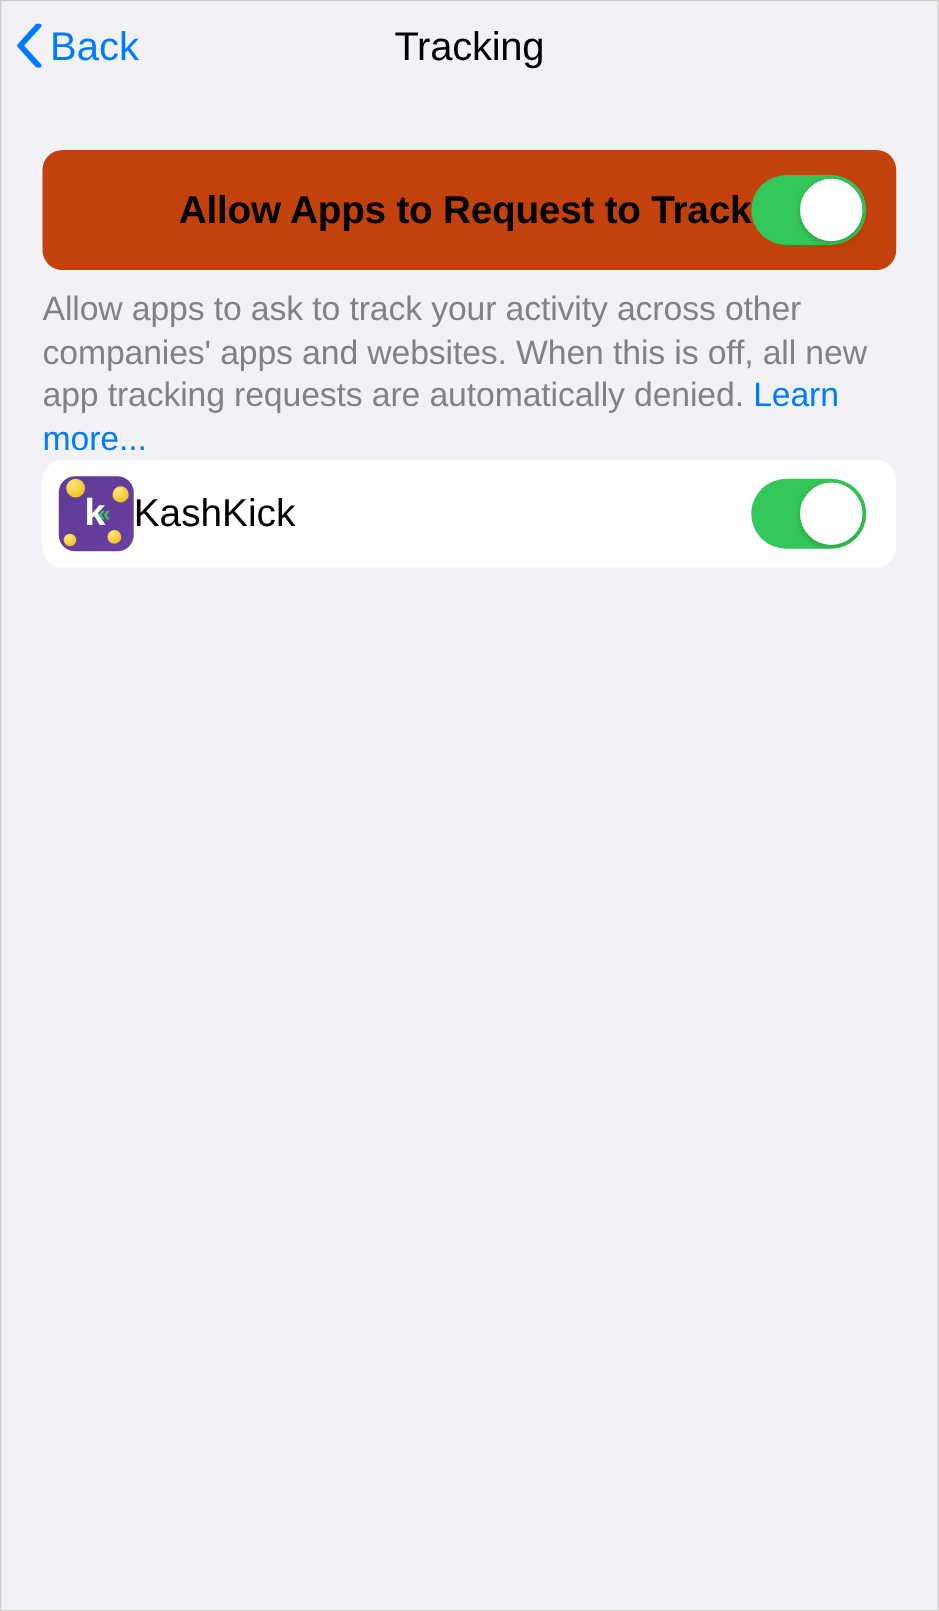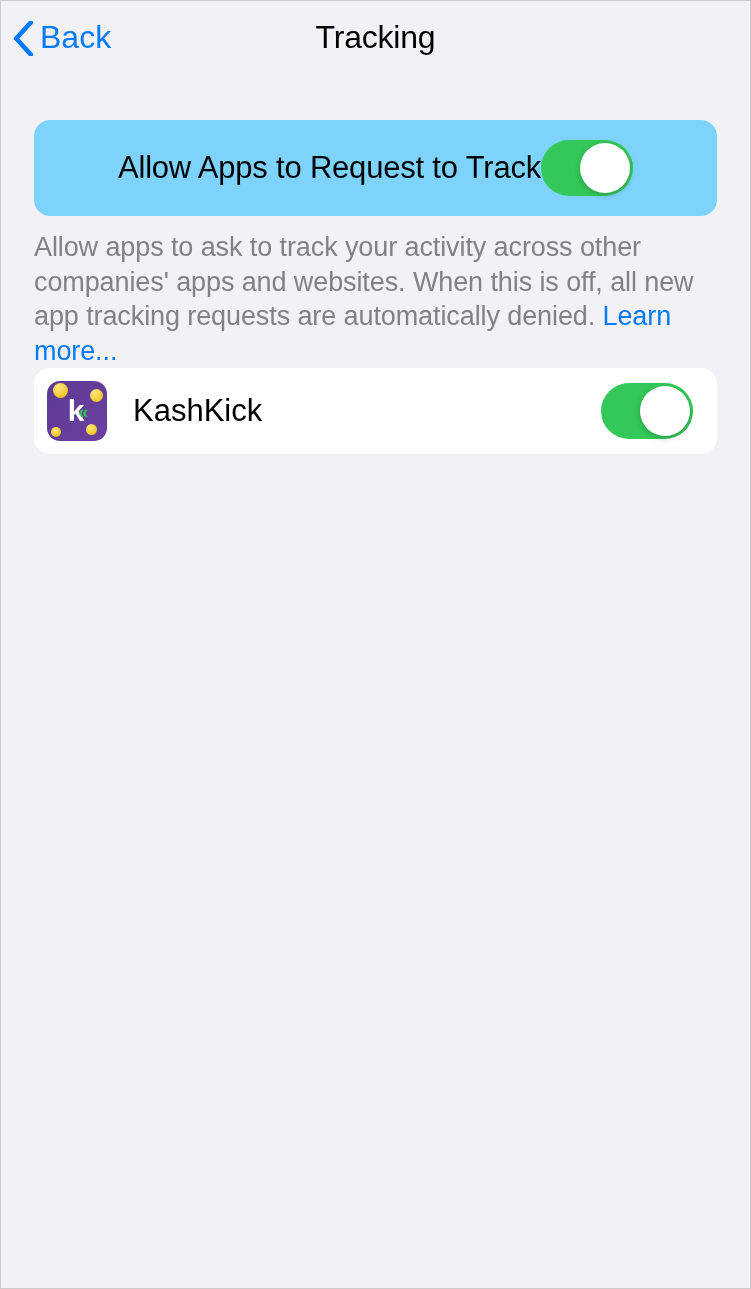--- a/index.html
+++ b/index.html
@@ -19,21 +19,21 @@
     }
     .header {
       display: flex;
       align-items: center;
       height: 73px;
       position: relative;
       padding: 0 12px;
     }
     .back {
       display: flex;
-      align-items: flex-end;
+      align-items: flex-start;
       color: #007aff;
       font-size: 32px;
       cursor: pointer;
       position: relative;
       z-index: 2;
     }
     .back svg {
       width: 21px;
       height: 35px;
       margin-right: 6px;
@@ -49,26 +49,27 @@
       letter-spacing: -0.2px;
       z-index: 1;
     }
     .content {
       padding: 0 33px;
     }
     .section-gap {
       height: 46px;
     }
     .card {
-      background: #7dd3fc;
+      background: #c2410c;
       border-radius: 16px;
       display: flex;
       align-items: center;
       padding: 20px 24px;
-      justify-content: center;
+      justify-content: flex-end;
+      font-weight: bold;
     }
     .card-label {
       font-size: 31px;
       color: #000;
       letter-spacing: -0.2px;
     }
     .toggle {
       width: 92px;
       height: 56px;
       background: #34c759;
@@ -150,21 +151,20 @@
       color: #34c759;
       font-size: 18px;
       position: relative;
       top: -3px;
       margin-left: -4px;
       font-weight: 900;
     }
     .app-name {
       font-size: 31px;
       color: #000;
-      margin-left: 26px;
       flex: 1;
     }
   </style>
 </head>
 <body>
 
 <div class="header">
   <div class="back">
     <svg viewBox="0 0 14 24">
       <path d="M12 1 L2 12 L12 23" stroke="#007aff" stroke-width="3.2" fill="none" stroke-linecap="round" stroke-linejoin="round"></path>

